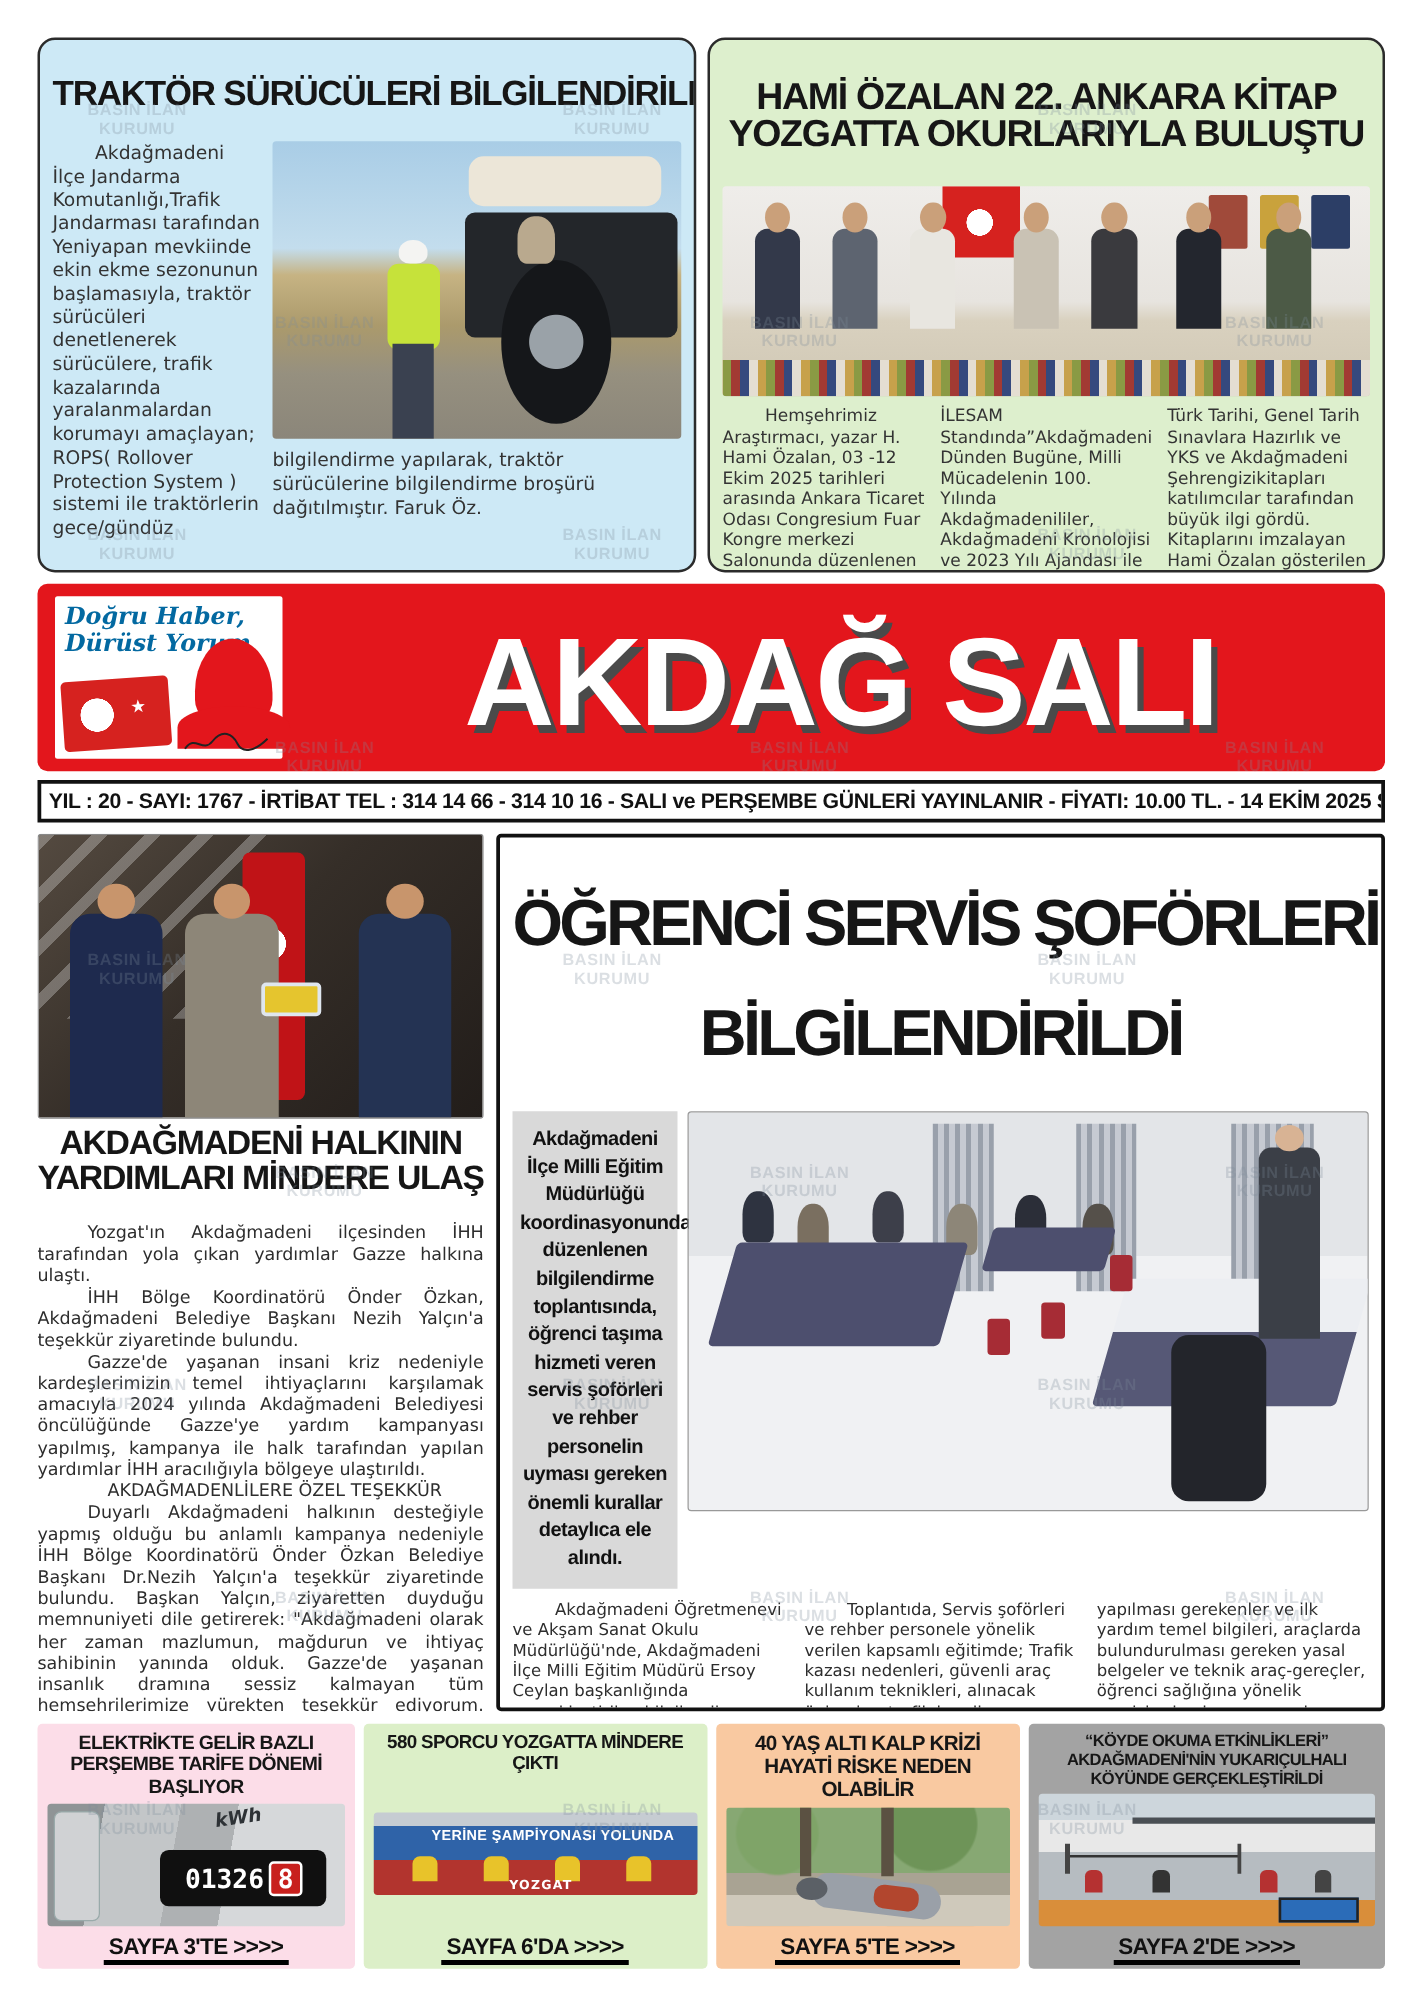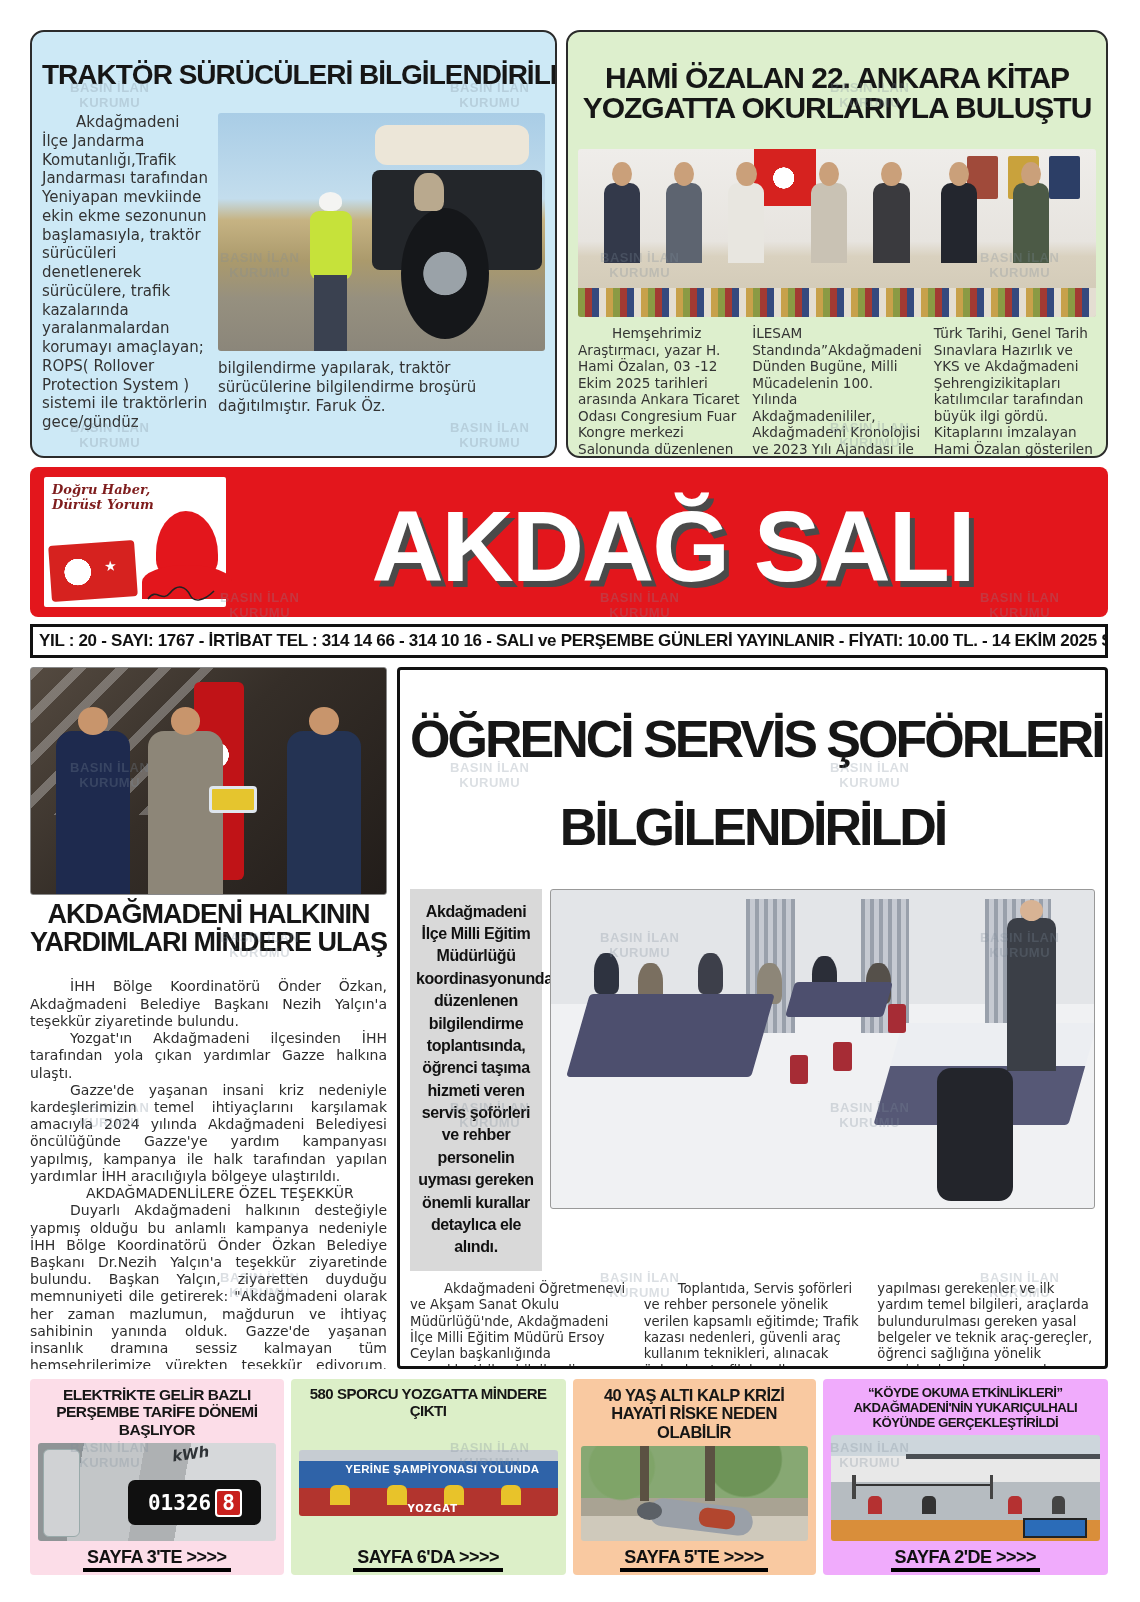--- a/index.html
+++ b/index.html
@@ -104,22 +104,22 @@
   .roof{left:28%;top:18%;right:0;height:4%;background:#4a4f54;}
   .net{left:8%;top:46%;width:52%;height:2px;background:#333;}
   .post{top:38%;width:1.4%;height:22%;background:#444;}
   .kid{bottom:26%;width:5%;height:17%;border-radius:5px 5px 0 0;}
   .screen{right:5%;bottom:3%;width:22%;height:15%;background:#2b6cb8;border:2px solid #222;}
 
   
   .masthead{position:relative;margin-top:9px;height:150px;background:#e3161c;border-radius:8px;}
   .slogan-box{position:absolute;left:14px;top:10px;width:182px;height:130px;background:#fff;
       border-radius:2px;padding:6px 8px;box-sizing:border-box;}
-  .slogan{font-family:"DejaVu Serif",serif;font-style:italic;font-weight:700;color:#7f1d1d;
-      font-size:13px;line-height:1.15;}
+  .slogan{font-family:"DejaVu Serif",serif;font-style:italic;font-weight:700;color:#0369a1;
+      font-size:19px;line-height:1.15;}
   .mini-flag{position:absolute;left:6px;bottom:8px;width:86px;height:56px;background:#d6221f;
       border-radius:4px;transform:rotate(-4deg);}
   .mini-flag::before{content:"";position:absolute;left:16%;top:18%;width:42%;height:64%;
       background:radial-gradient(circle at 38% 50%,#fff 0 46%,transparent 47%);border-radius:50%;}
   .mini-flag::after{content:"★";position:absolute;right:22%;top:28%;color:#fff;font-size:14px;}
   .ata{position:absolute;right:8px;top:34px;width:62px;height:70px;background:#e3161c;
       border-radius:48% 52% 40% 40%/60% 62% 30% 30%;}
   .ata::before{content:"";position:absolute;left:-14px;bottom:-18px;width:90px;height:34px;background:#e3161c;
       border-radius:50% 50% 0 0;}
   .sig{position:absolute;right:10px;bottom:2px;width:70px;height:22px;}
@@ -147,21 +147,21 @@
       letter-spacing:-.4px;text-align:center;color:#111;}
   .mr-cols{display:flex;gap:16px;margin-top:10px;}
   .mr-cols div{flex:1;font-size:13.2px;line-height:1.24;color:#2d2d2d;}
 
   
   .bottom-row{display:flex;gap:7px;margin-top:10px;height:196px;}
   .bbox{border-radius:4px;padding:7px 8px;box-sizing:border-box;display:flex;flex-direction:column;overflow:hidden;}
   .b1{width:24%;background:#fcdde8;}
   .b2{width:26%;background:#dcefc8;gap:25px;}
   .b3{width:23%;background:#f9c9a1;}
-  .b4{width:27%;background:#f0abfc;}
+  .b4{width:27%;background:#a3a3a3;}
   .b-hl{font-family:"Liberation Sans",sans-serif;font-weight:800;color:#161616;text-align:center;
       line-height:1.12;letter-spacing:-.5px;}
   .b1 .b-hl{font-size:15.5px;}
   .b2 .b-hl{font-size:15px;}
   .b3 .b-hl{font-size:16.5px;}
   .b4 .b-hl{font-size:13.2px;}
   .b-photo{flex:1;margin:5px 0 4px;}
   .b-foot{text-align:center;margin-top:2px;}
   .b-foot span{font-family:"Liberation Sans",sans-serif;font-weight:800;font-size:18px;letter-spacing:-.5px;
       border-bottom:4px solid #000;padding:0 4px 1px;color:#111;}
@@ -306,22 +306,22 @@
           <div class="ph-abs fig fig1"></div>
           <div class="ph-abs fig fig2"></div>
           <div class="ph-abs fig fig3"></div>
           <div class="ph-abs gift"></div>
         </div>
         <h2 class="hl ml-hl">
           <span>AKDAĞMADENİ HALKININ</span><br>
           <span>YARDIMLARI MİNDERE ULAŞTI</span>
         </h2>
         <div class="ml-body">
+          <p>Yozgat'ın Akdağmadeni ilçesinden İHH tarafından yola çıkan yardımlar Gazze halkına ulaştı.</p>
           <p>İHH Bölge Koordinatörü Önder Özkan, Akdağmadeni Belediye Başkanı Nezih Yalçın'a teşekkür ziyaretinde bulundu.</p>
-          <p>Yozgat'ın Akdağmadeni ilçesinden İHH tarafından yola çıkan yardımlar Gazze halkına ulaştı.</p>
           <p>Gazze'de yaşanan insani kriz nedeniyle kardeşlerimizin temel ihtiyaçlarını karşılamak amacıyla 2024 yılında Akdağmadeni Belediyesi öncülüğünde Gazze'ye yardım kampanyası yapılmış, kampanya ile halk tarafından yapılan yardımlar İHH aracılığıyla bölgeye ulaştırıldı.</p>
           <p style="text-indent:56px">AKDAĞMADENLİLERE ÖZEL TEŞEKKÜR</p>
           <p>Duyarlı Akdağmadeni halkının desteğiyle yapmış olduğu bu anlamlı kampanya nedeniyle İHH Bölge Koordinatörü Önder Özkan Belediye Başkanı Dr.Nezih Yalçın'a teşekkür ziyaretinde bulundu. Başkan Yalçın, ziyaretten duyduğu memnuniyeti dile getirerek: "Akdağmadeni olarak her zaman mazlumun, mağdurun ve ihtiyaç sahibinin yanında olduk. Gazze'de yaşanan insanlık dramına sessiz kalmayan tüm hemşehrilerimize yürekten teşekkür ediyorum. Birlik ve dayanışma ruhu, bizleri güçlü kılan en büyük değerdir. Ziyaretleri nedeniyle İHH Bölge Koordinatörü Önder Özkan hocama teşekkür ediyorum" dedi. Faruk Öz.</p>
         </div>
       </section>
 
       <section class="mid-right">
         <h1 class="hl mr-hl1">ÖĞRENCİ SERVİS ŞOFÖRLERİ</h1>
         <h1 class="hl mr-hl2">BİLGİLENDİRİLDİ</h1>
         <div class="mr-main">

